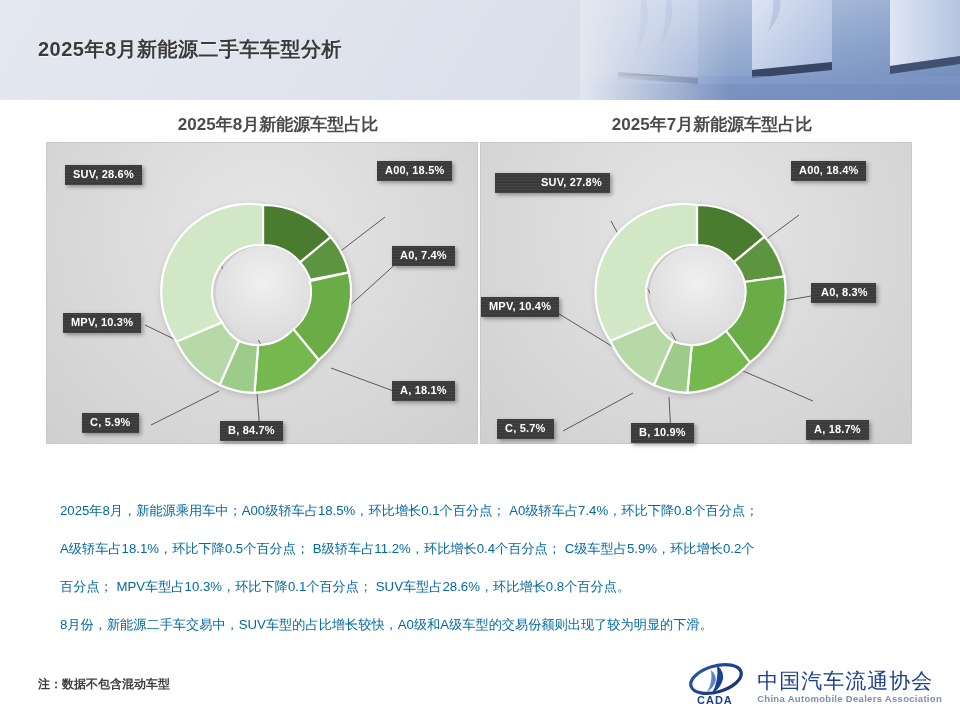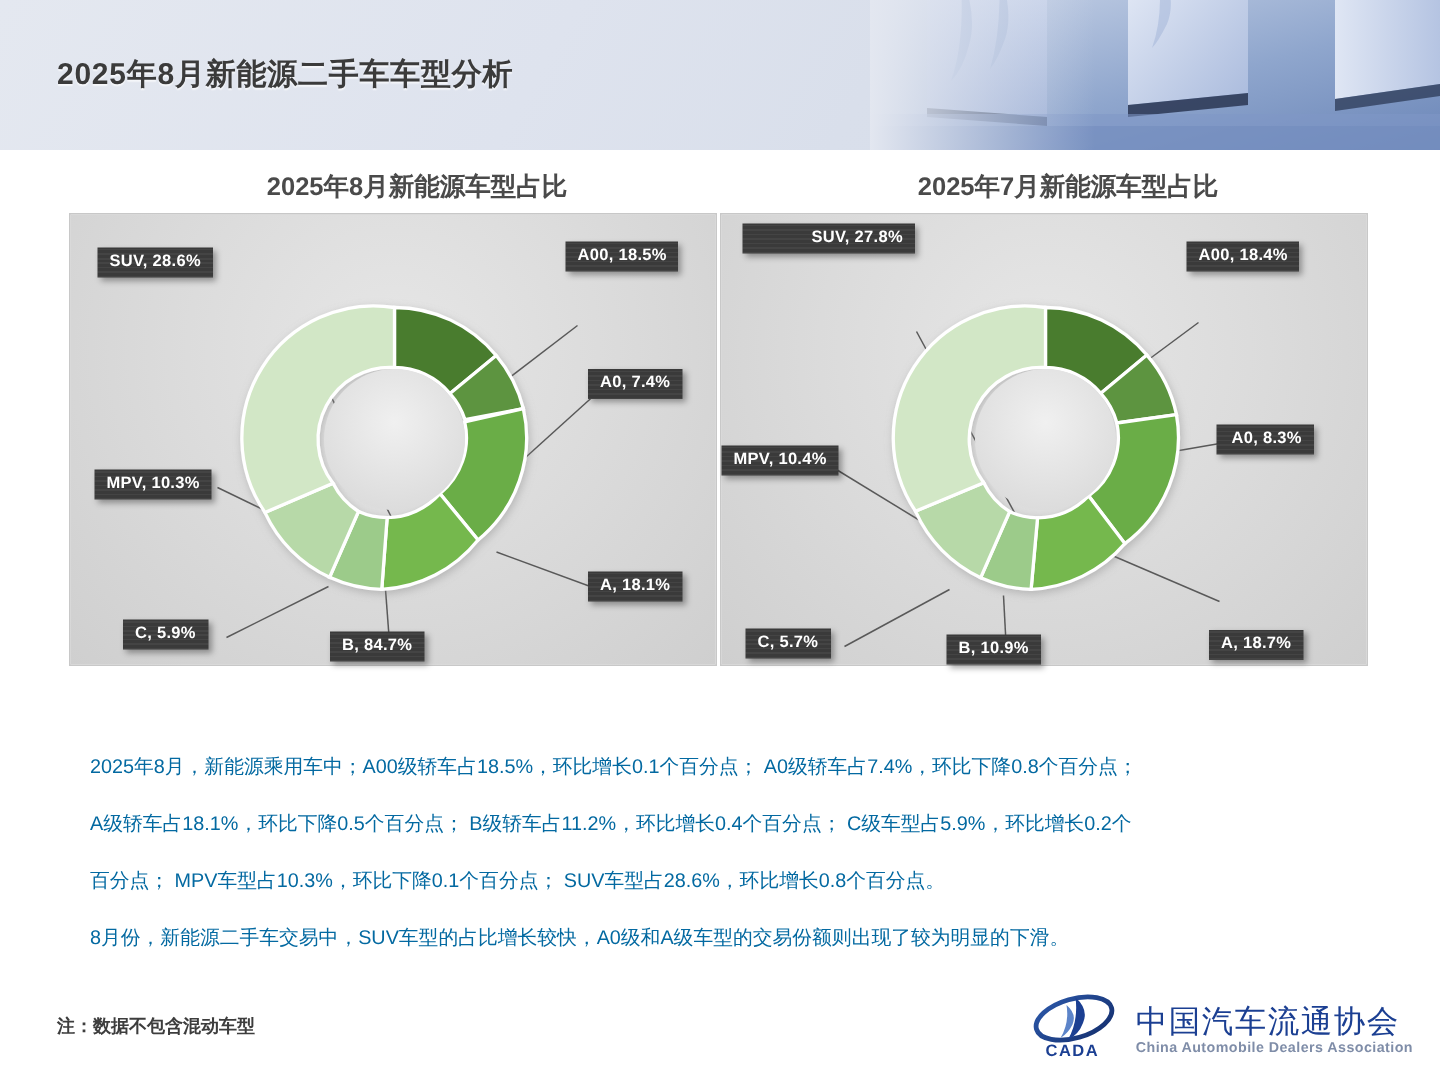--- a/index.html
+++ b/index.html
@@ -218,21 +218,21 @@
 
             <path d="M206.4 249.9 A 88 88 0 0 1 172.8 242.1 L 192.1 198.1 A 48 48 0 0 0 210.7 202.2 Z" fill="#9ccb8a" stroke="#ffffff" stroke-width="2.2"></path>
 
             <path d="M172.8 242.1 A 88 88 0 0 1 129.3 197.8 L 174.8 178.8 A 48 48 0 0 0 192.1 198.1 Z" fill="#b7d9a8" stroke="#ffffff" stroke-width="2.2"></path>
 
             <path d="M129.3 197.8 A 88 88 0 0 1 216 62 L 216 102 A 48 48 0 0 0 174.8 178.8 Z" fill="#d2e7c6" stroke="#ffffff" stroke-width="2.2"></path>
           </g>
           <circle cx="216" cy="150" r="47" fill="url(#holeG)"></circle>
         </svg>
 
-        <div class="chip" style="left:14px; top:6px;padding-left:46px;">SUV, 27.8%</div>
+        <div class="chip" style="left:14px; top:30px;padding-left:46px;">SUV, 27.8%</div>
         <div class="chip" style="left:310px; top:18px;">A00, 18.4%</div>
         <div class="chip" style="left:330px; top:140px;padding-left:10px;">A0, 8.3%</div>
         <div class="chip" style="left:325px; top:246px;margin-top:31px;">A, 18.7%</div>
         <div class="chip" style="left:150px; top:280px;">B, 10.9%</div>
         <div class="chip" style="left:16px; top:276px;">C, 5.7%</div>
         <div class="chip" style="left:0px; top:154px;">MPV, 10.4%</div>
       </div>
     </div>
   </div>
 

